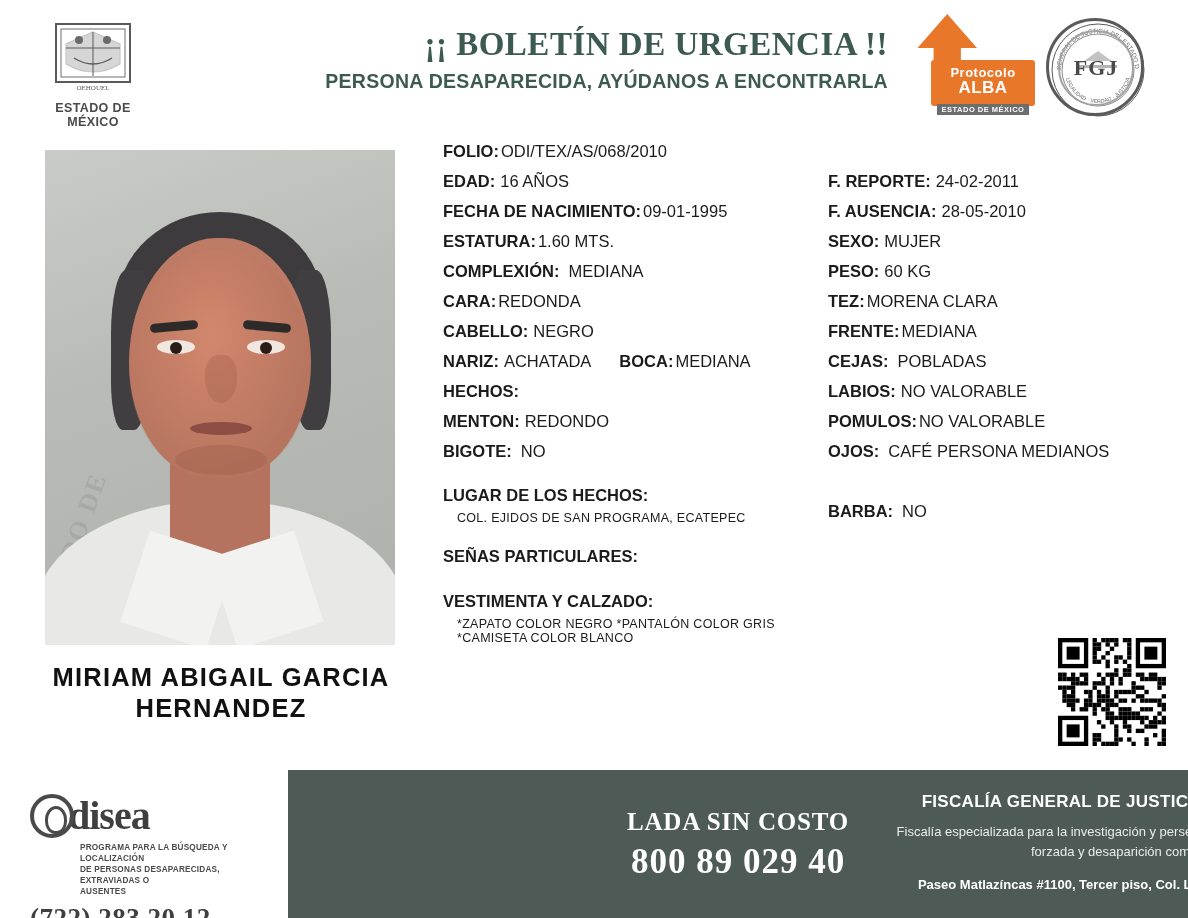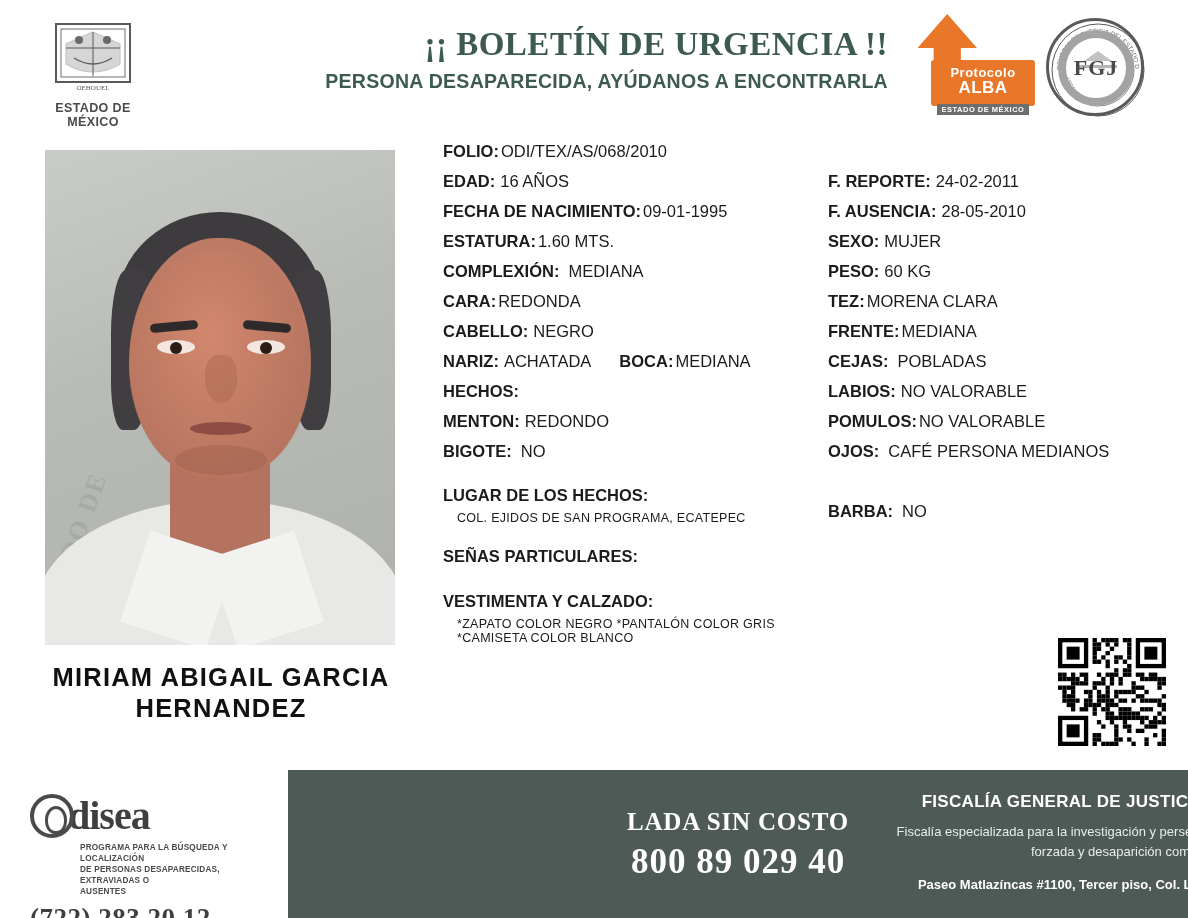--- a/index.html
+++ b/index.html
@@ -57,21 +57,21 @@
      background:#6c6d6f; display:inline-block; padding:1px 5px; }
   .fgj-logo {
     position:absolute; left:1046px; top:18px; width:112px; height:98px;
   }
   .fgj-circle {
     width:98px; height:98px; border-radius:50%;
     border:3px solid #5a5a5a; position:relative; background:#fff;
   }
   .fgj-inner {
     position:absolute; left:9px; top:9px; width:76px; height:76px;
-    border-radius:50%; border:8px solid #a3a3a3;
+    border-radius:50%; border:2px solid #a3a3a3;
     display:flex; align-items:center; justify-content:center;
     flex-direction:column;
   }
   .fgj-text { font-size:22px; font-weight:bold; color:#4a4a4a; letter-spacing:1px;
      font-family:"Liberation Serif", serif; }
 
   
   .photo-frame {
     position:absolute; left:45px; top:150px; width:350px; height:495px;
     background:#cfcfcf; overflow:hidden;

